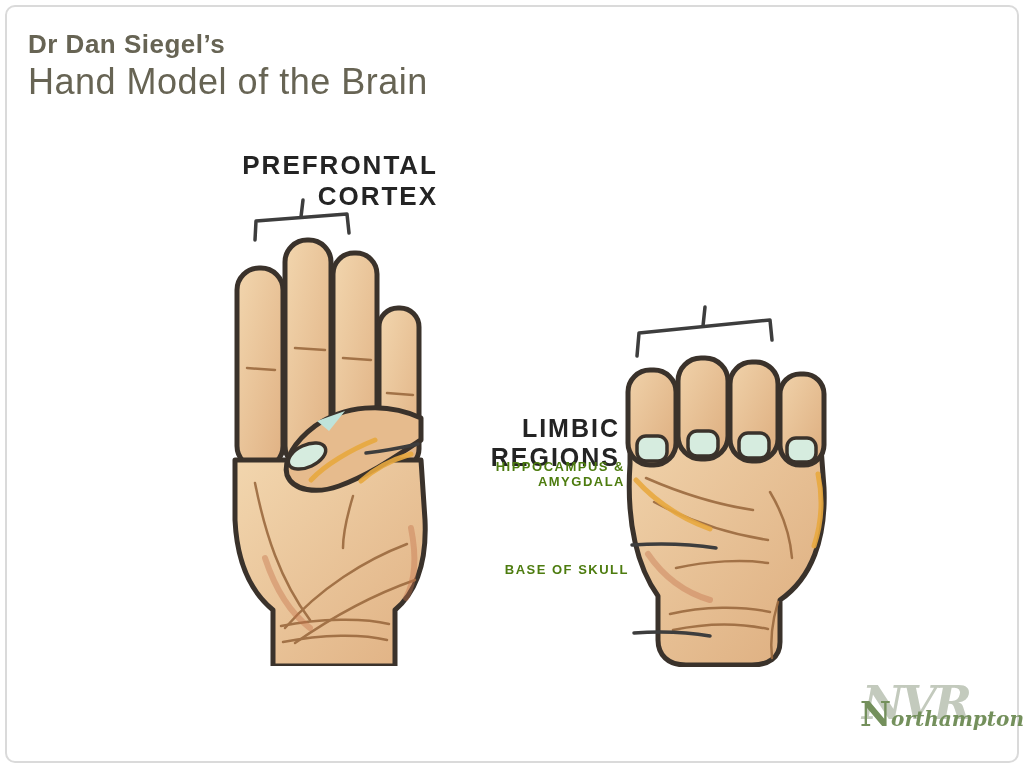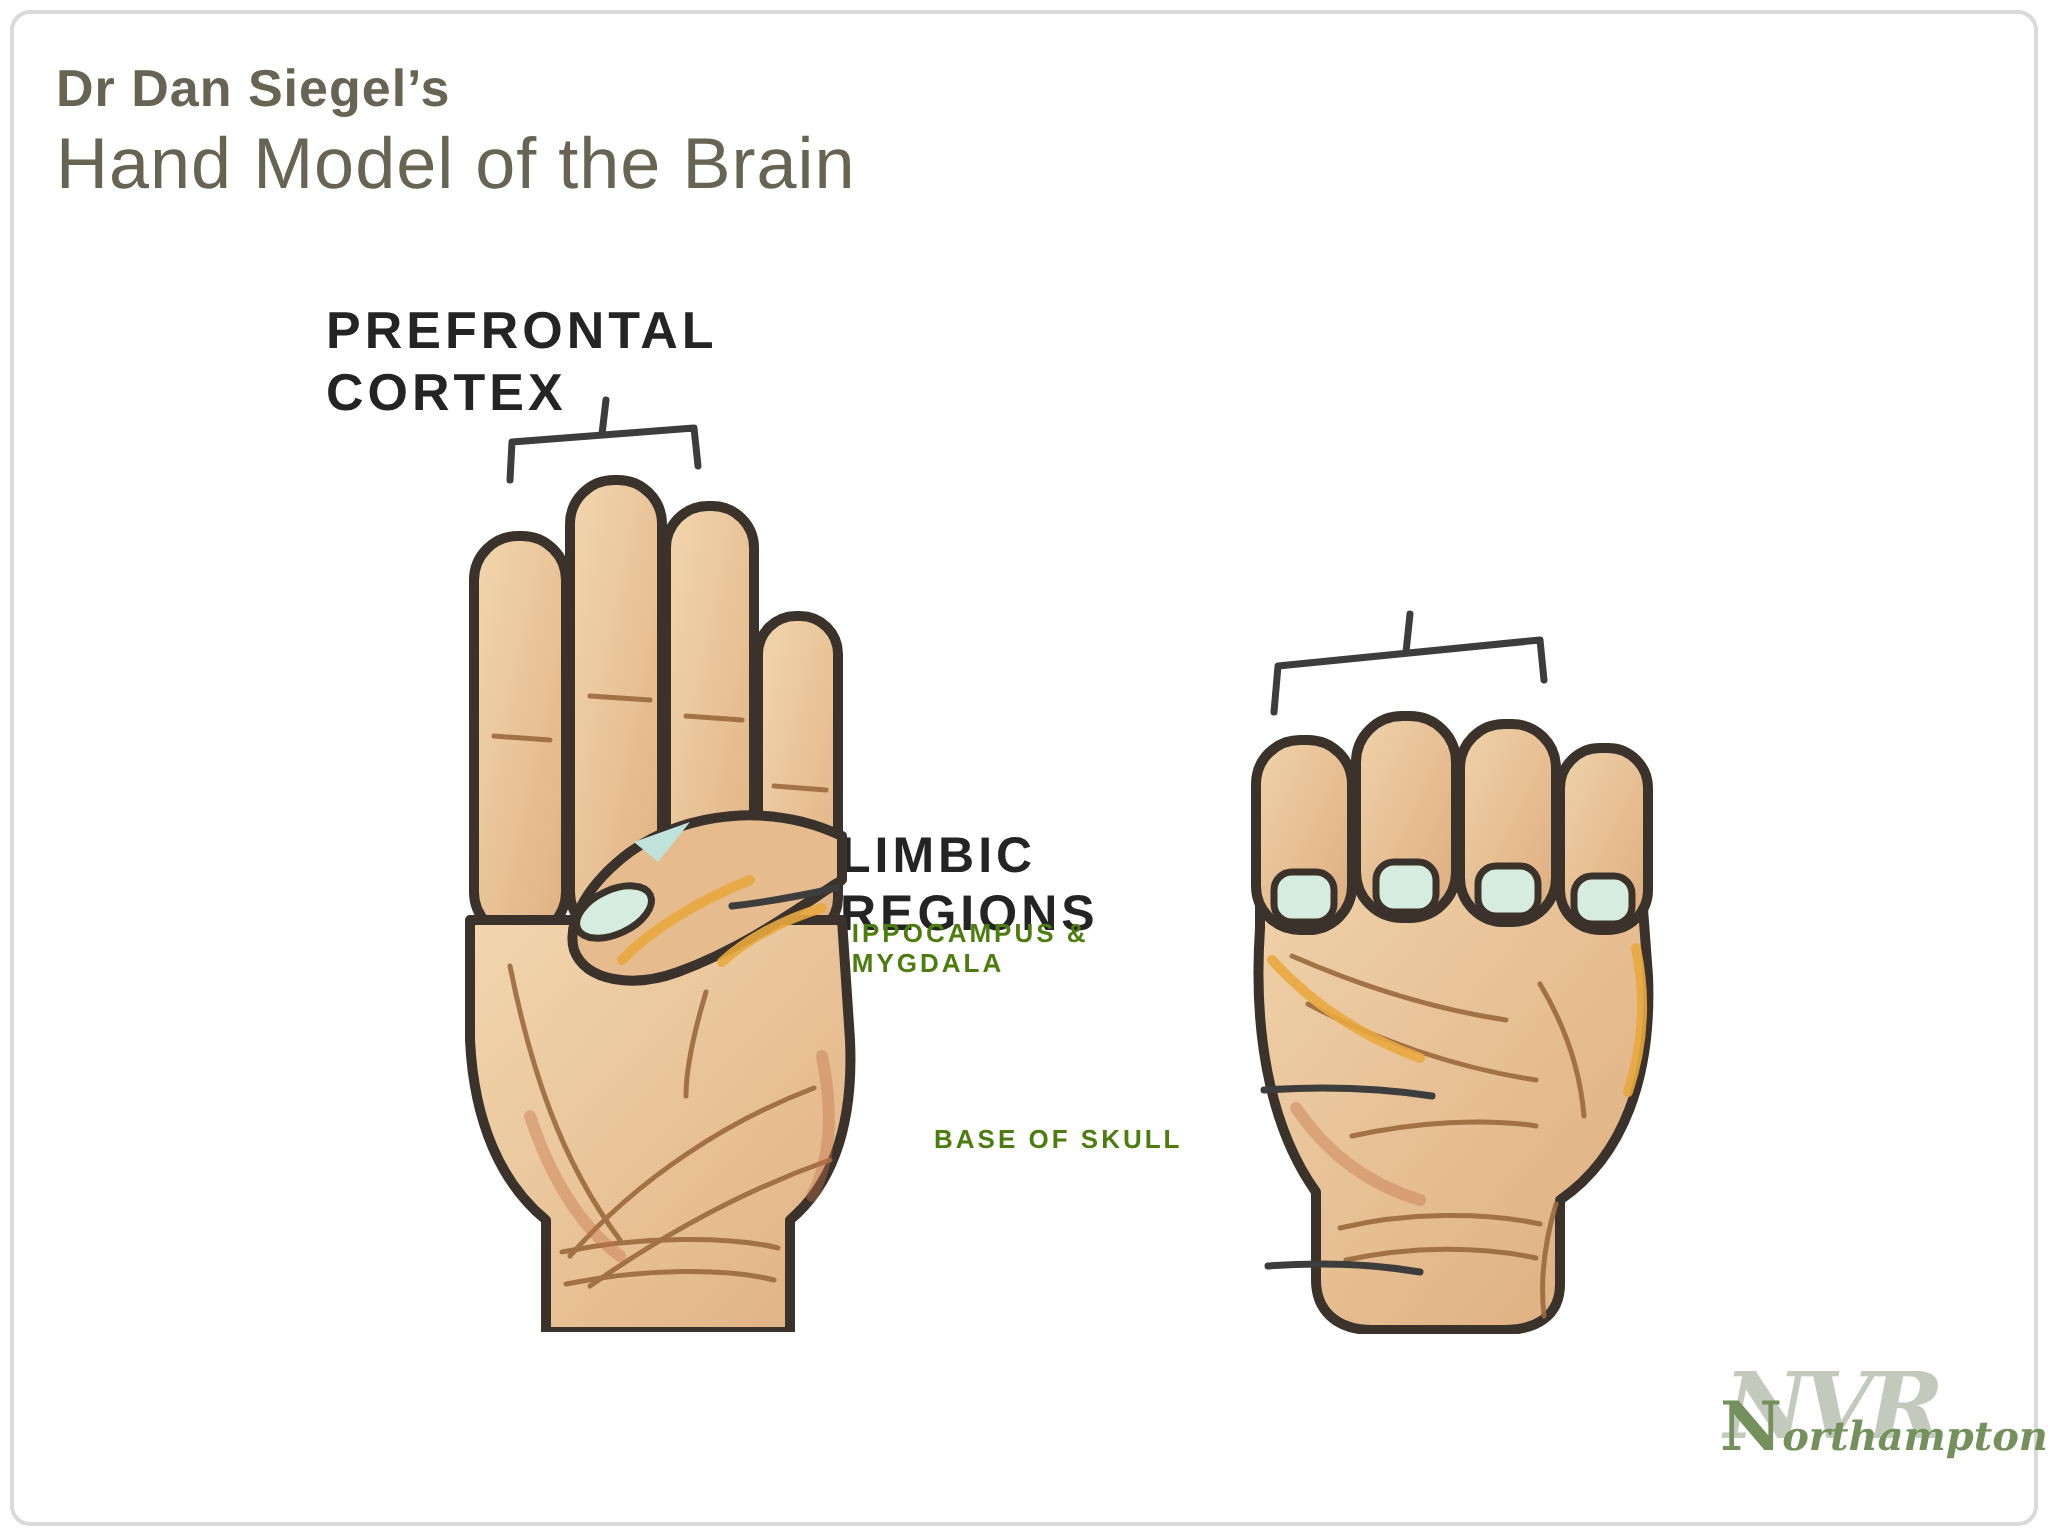--- a/index.html
+++ b/index.html
@@ -4,21 +4,21 @@
 <style>
   html,body{margin:0;padding:0;background:#ffffff;}
   #slide{position:relative;width:1024px;height:768px;background:#ffffff;overflow:hidden;
          font-family:"Liberation Sans",sans-serif;}
   .frame{position:absolute;inset:5px;border:2px solid #dadada;border-radius:10px;pointer-events:none;}
 
   .header{position:absolute;left:28px;top:30px;color:#676454;}
   .header .pre{font-size:26px;font-weight:700;letter-spacing:.5px;line-height:1.15;}
   .header .main{font-size:36px;font-weight:400;letter-spacing:.5px;line-height:1.2;}
 
-  .lbl{position:absolute;color:#242424;font-weight:700;text-align:left;
+  .lbl{position:absolute;color:#242424;font-weight:700;text-align:right;
        font-family:"Liberation Sans",sans-serif;}
   .lbl.big{font-size:26px;letter-spacing:2px;}
   .lbl.sub{font-size:13px;letter-spacing:1.5px;font-weight:700;color:#4d7c0f;}
 
   .overlay{position:absolute;left:0;top:0;pointer-events:none;}
 
   .logo{position:absolute;left:856px;top:676px;width:160px;height:64px;}
   .logo .back{position:absolute;left:6px;top:0;font-family:"DejaVu Serif",serif;font-style:italic;
               font-size:46px;font-weight:700;color:#c3cabd;letter-spacing:-3px;}
   .logo .front{position:absolute;left:4px;top:18px;color:#74905c;font-family:"DejaVu Serif",serif;white-space:nowrap;}

